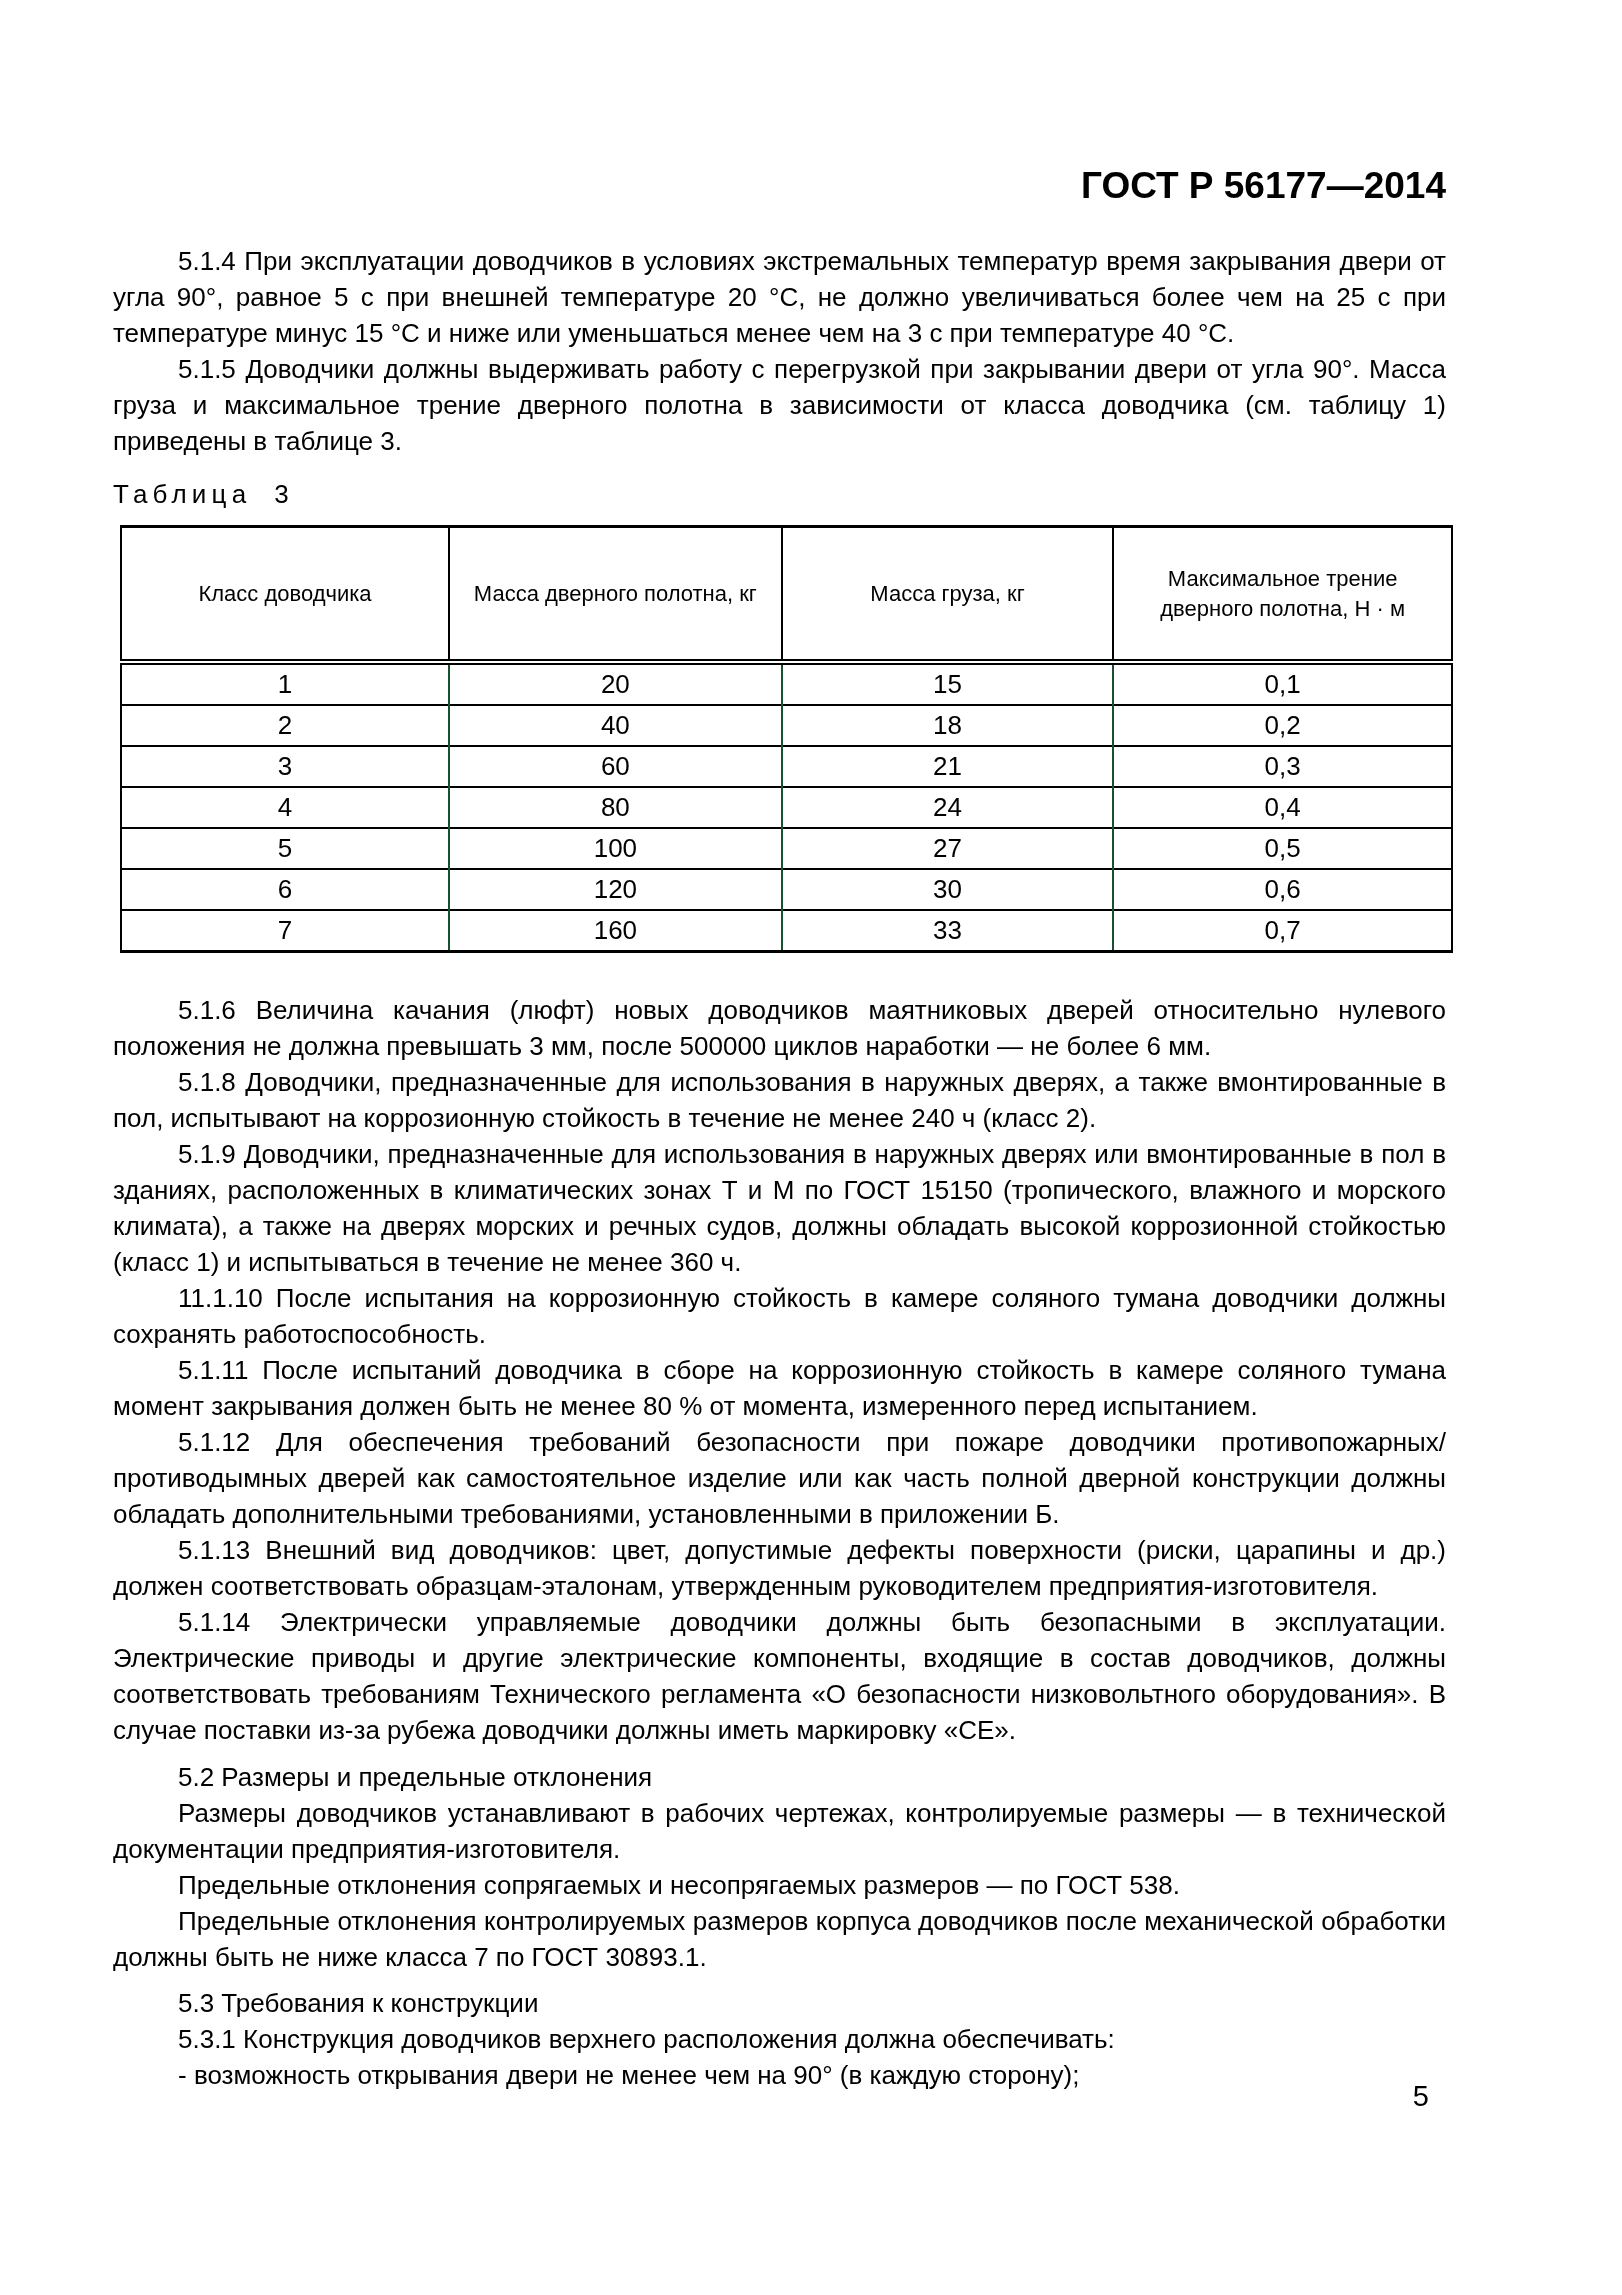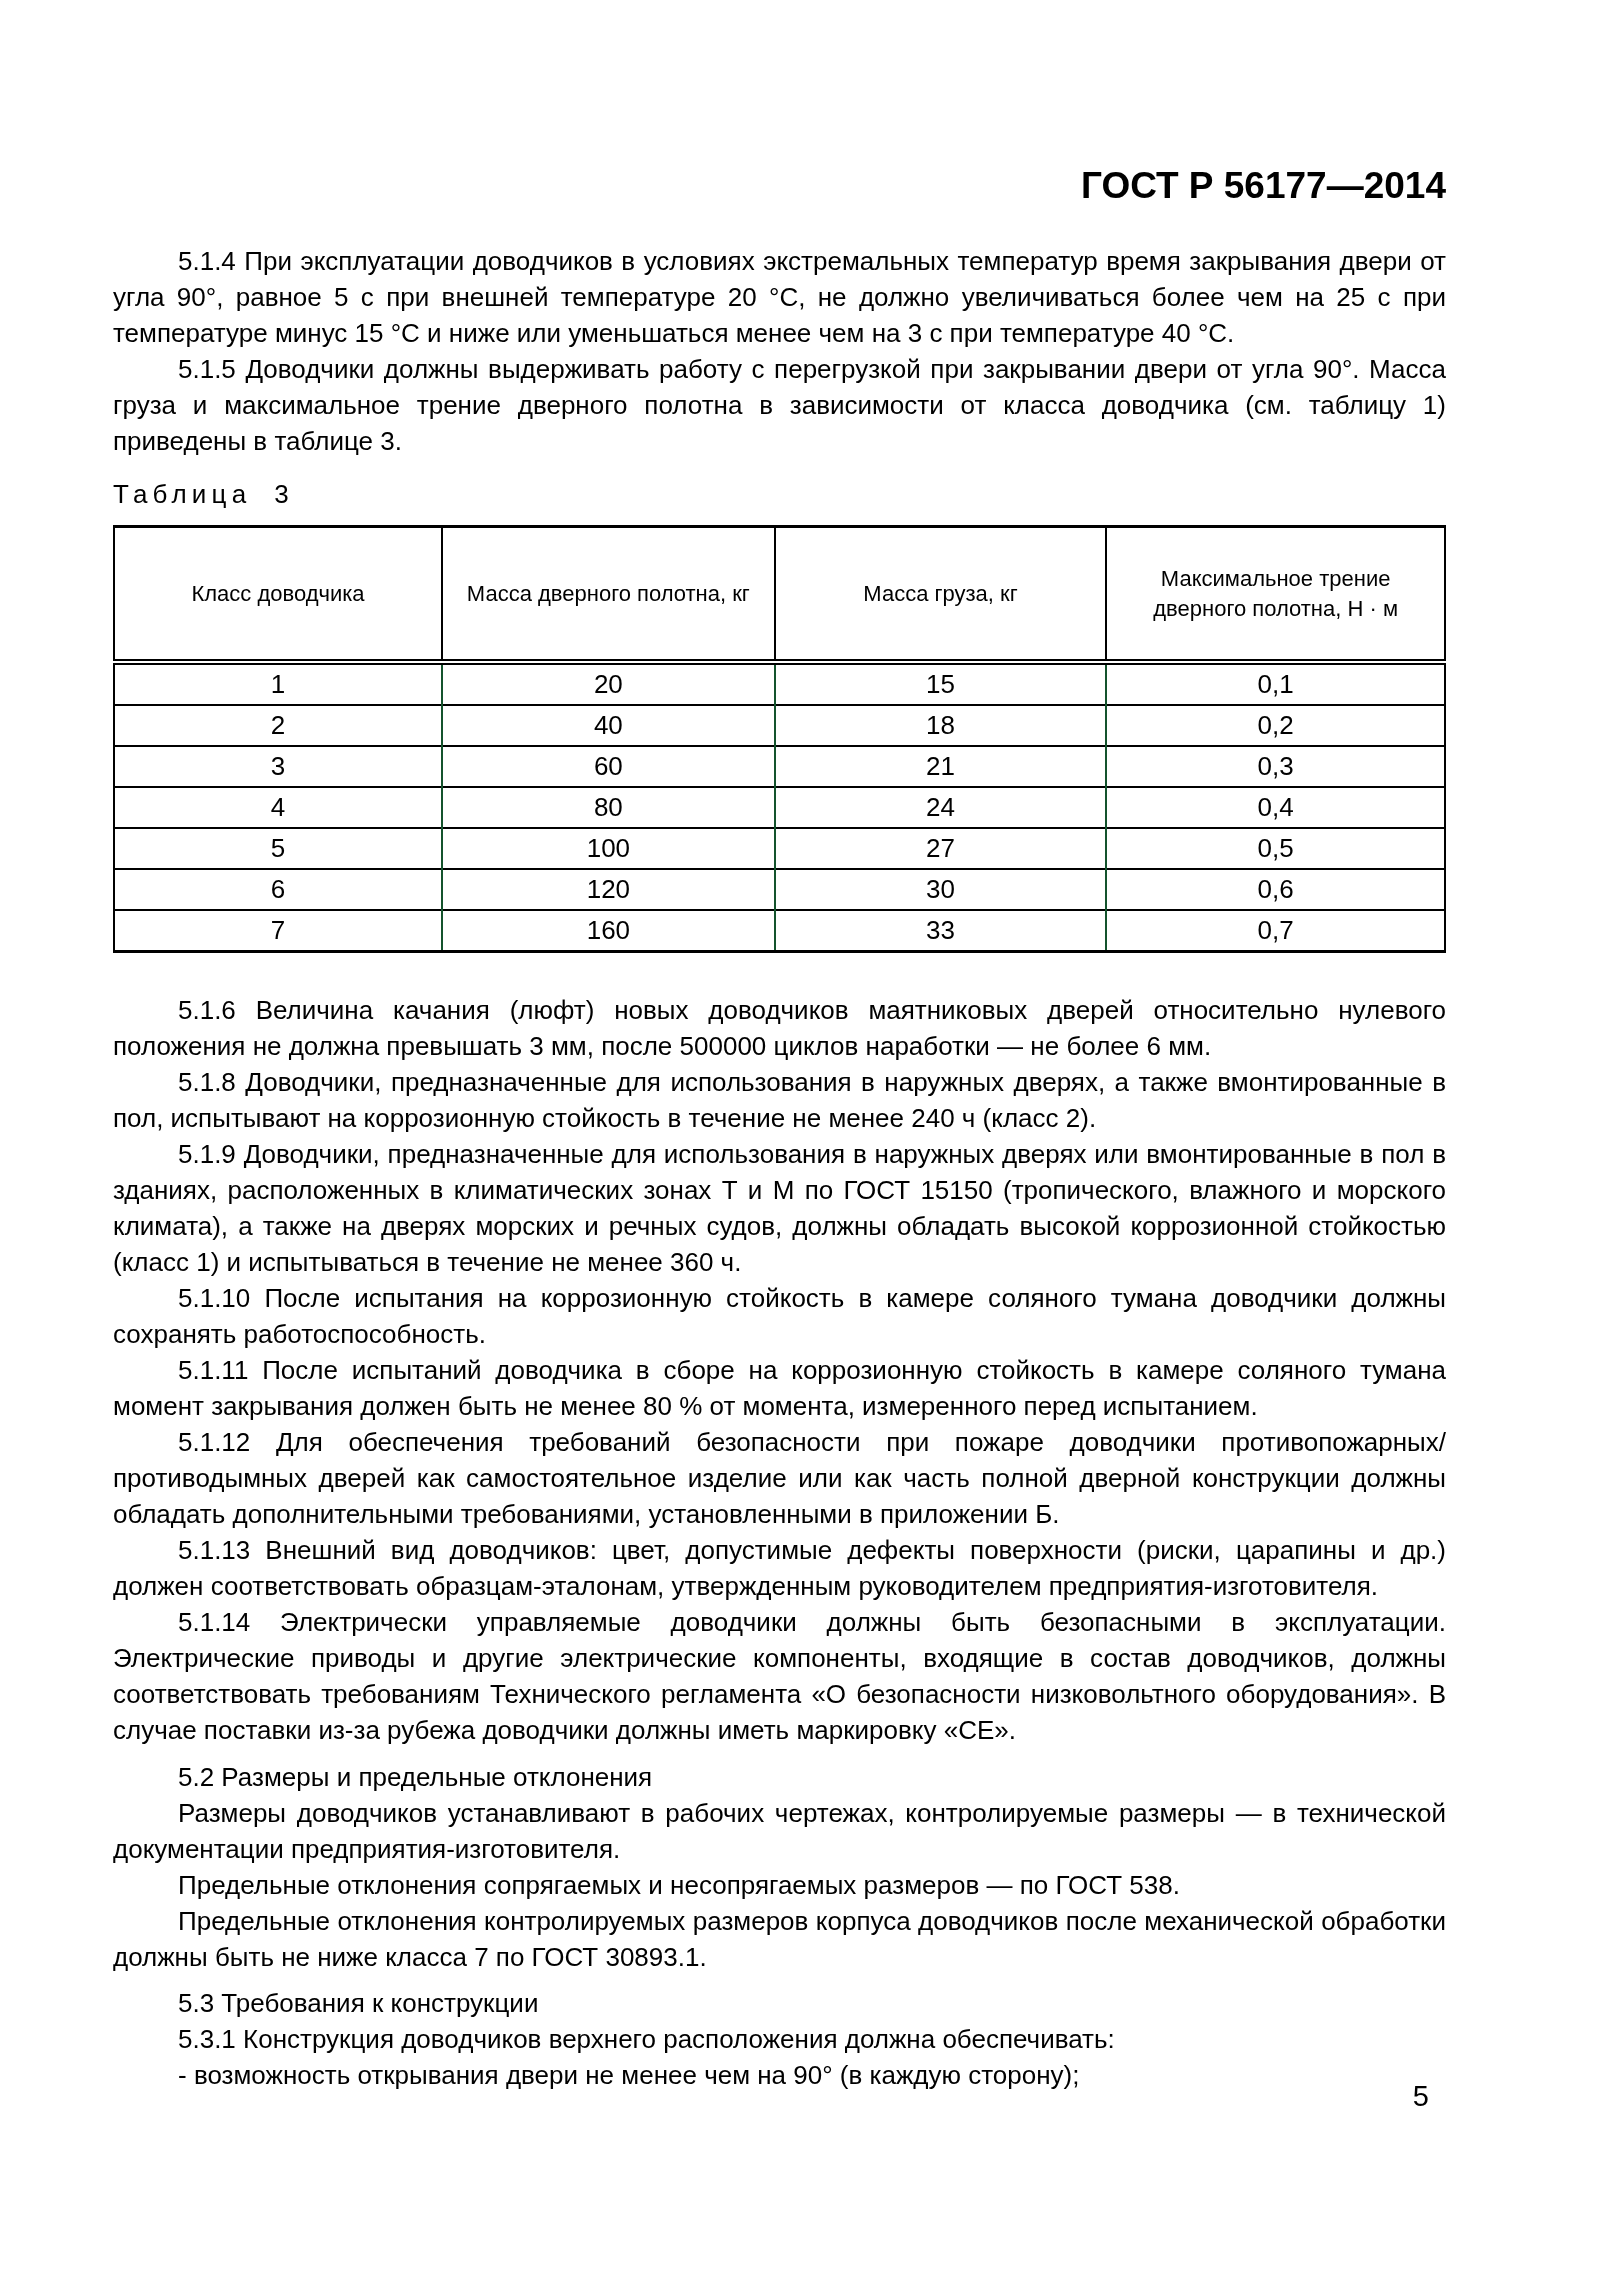--- a/index.html
+++ b/index.html
@@ -45,20 +45,21 @@
     line-height: 36px;
     letter-spacing: 5.2px;
     word-spacing: 10.5px;
   }
   table.gost-table {
     width: 100%;
     border-collapse: collapse;
     margin-top: 13px;
     margin-bottom: 39px;
     table-layout: fixed;
+    margin-left: 7px;
   }
   table.gost-table th {
     height: 131px;
     font-size: 22px;
     line-height: 30px;
     font-weight: normal;
     text-align: center;
     vertical-align: middle;
     border-left: 2px solid #000;
     border-bottom: 6.5px double #000;
@@ -151,21 +152,21 @@
             <td>33</td>
             <td>0,7</td>
           </tr>
         </tbody>
     </table>
 
     <div>
         <p class="para">5.1.6  Величина качания (люфт) новых доводчиков маятниковых дверей относительно нулевого положения не должна превышать 3 мм, после 500000 циклов наработки — не более 6 мм.</p>
         <p class="para">5.1.8  Доводчики, предназначенные для использования в наружных дверях, а также вмонтированные в пол, испытывают на коррозионную стойкость в течение не менее 240 ч (класс 2).</p>
         <p class="para">5.1.9  Доводчики, предназначенные для использования в наружных дверях или вмонтированные в пол в зданиях, расположенных в климатических зонах Т и М по ГОСТ 15150 (тропического, влажного и морского климата), а также на дверях морских и речных судов, должны обладать высокой коррозионной стойкостью (класс 1) и испытываться в течение не менее 360 ч.</p>
-        <p class="para">5.1.10  После испытания на коррозионную стойкость в камере соляного тумана доводчики должны сохранять работоспособность.</p>
+        <p class="para">11.1.10  После испытания на коррозионную стойкость в камере соляного тумана доводчики должны сохранять работоспособность.</p>
         <p class="para">5.1.11  После испытаний доводчика в сборе на коррозионную стойкость в камере соляного тумана момент закрывания должен быть не менее 80 % от момента, измеренного перед испытанием.</p>
         <p class="para">5.1.12  Для обеспечения требований безопасности при пожаре доводчики противопожарных/противодымных дверей как самостоятельное изделие или как часть полной дверной конструкции должны обладать дополнительными требованиями, установленными в приложении Б.</p>
         <p class="para">5.1.13  Внешний вид доводчиков: цвет, допустимые дефекты поверхности (риски, царапины и др.) должен соответствовать образцам-эталонам, утвержденным руководителем предприятия-изготовителя.</p>
         <p class="para">5.1.14  Электрически управляемые доводчики должны быть безопасными в эксплуатации. Электрические приводы и другие электрические компоненты, входящие в состав доводчиков, должны соответствовать требованиям Технического регламента «О безопасности низковольтного оборудования». В случае поставки из-за рубежа доводчики должны иметь маркировку «СЕ».</p>
         <p class="para heading">5.2  Размеры и предельные отклонения</p>
         <p class="para">Размеры доводчиков устанавливают в рабочих чертежах, контролируемые размеры — в технической документации предприятия-изготовителя.</p>
         <p class="para">Предельные отклонения сопрягаемых и несопрягаемых размеров — по ГОСТ 538.</p>
         <p class="para">Предельные отклонения контролируемых размеров корпуса доводчиков после механической обработки должны быть не ниже класса 7 по ГОСТ 30893.1.</p>
         <p class="para heading">5.3  Требования к конструкции</p>
         <p class="para">5.3.1  Конструкция доводчиков верхнего расположения должна обеспечивать:</p>

